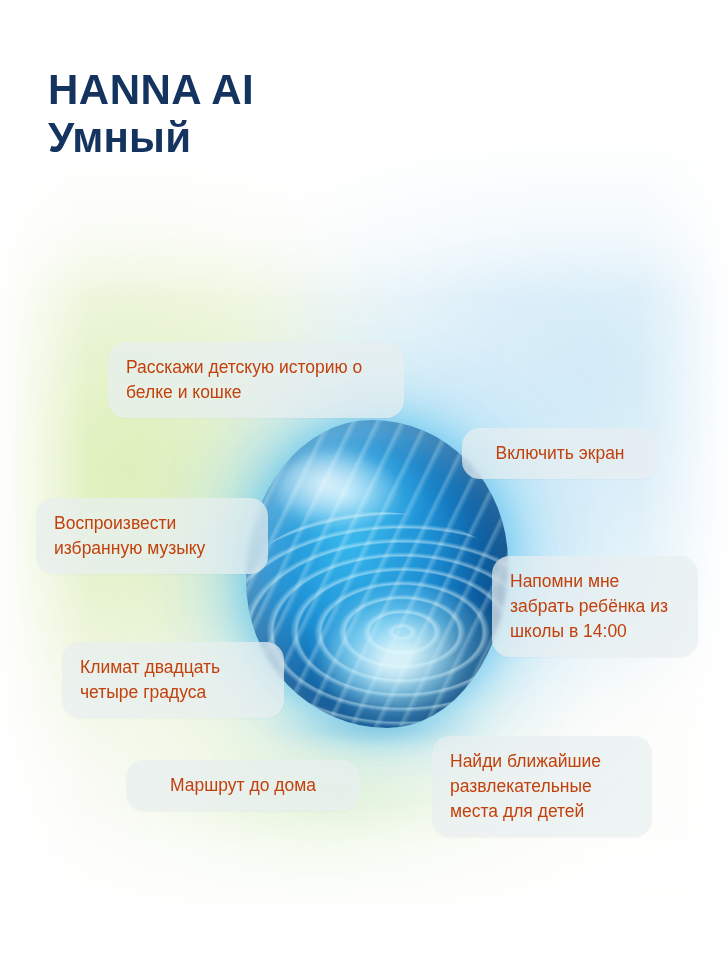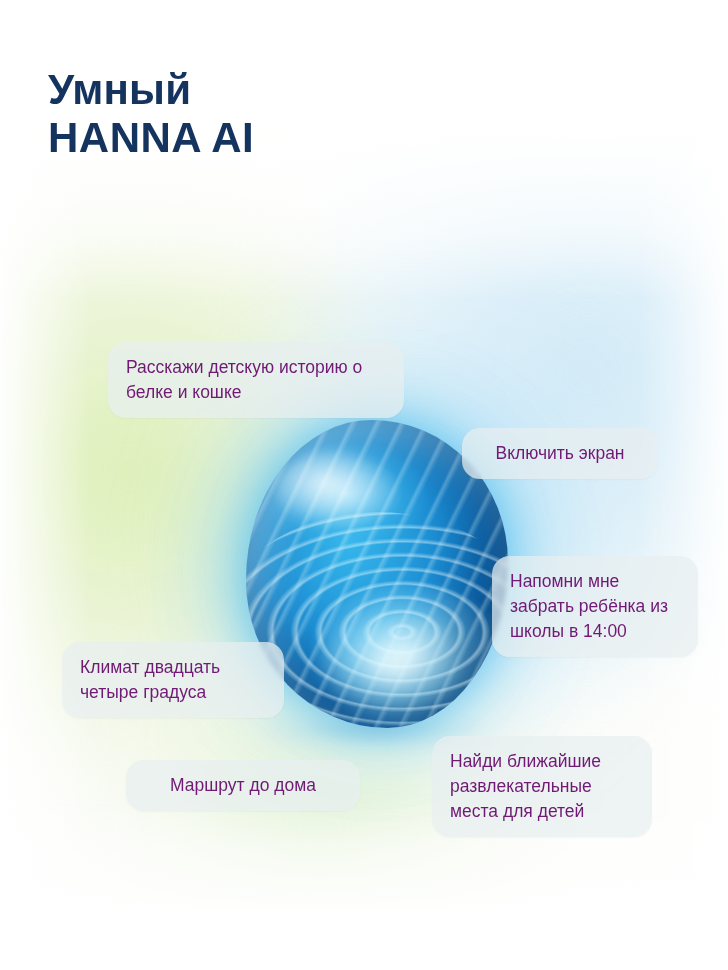--- a/index.html
+++ b/index.html
@@ -214,21 +214,21 @@
     background: radial-gradient(ellipse at 50% 50%, rgba(40,140,200,0.30) 0%, rgba(120,200,240,0.14) 50%, rgba(255,255,255,0) 80%);
     filter: blur(8px);
   }
 
   
   .bubble {
     position: absolute;
     box-sizing: border-box;
     background: rgba(232,238,240,0.72);
     border-radius: 18px;
-    color: #701a75;
+    color: #c2410c;
     font-size: 17.5px;
     line-height: 1.42;
     padding: 13px 18px;
     backdrop-filter: blur(2px);
     box-shadow: 0 1px 2px rgba(120,140,150,0.06);
   }
 
   #bubble-story      { left: 108px; top: 342px;  width: 296px; }
   #bubble-screen     { left: 462px; top: 428px;  width: 196px; text-align: center; }
   #bubble-music      { left: 36px;  top: 498px;  width: 232px; }
@@ -246,39 +246,40 @@
   <div class="bg-glow-1"></div>
   <div class="bg-glow-2"></div>
   <div class="bg-glow-3"></div>
   <div class="bg-glow-4"></div>
   <div class="bg-white-top"></div>
   <div class="bg-white-bottom"></div>
   <div class="bg-white-left"></div>
   <div class="bg-white-right"></div>
 
   <div class="headline">
+    <span class="line brand">HANNA AI</span>
     <span class="line">Умный</span>
-    <span class="line brand">HANNA AI</span>
   </div>
 
   <div class="orb-wrap">
     <div class="orb-halo"></div>
     <div class="orb">
       <div class="orb-swirl"></div>
       <div class="orb-swirl-2"></div>
       <div class="orb-highlight"></div>
       <div class="orb-bottom-glow"></div>
     </div>
     <div class="orb-shadow"></div>
   </div>
 
   <div class="bubble" id="bubble-story">Расскажи детскую историю о белке и кошке</div>
 
   <div class="bubble" id="bubble-screen">Включить экран</div>
 
+  <div class="bubble" id="bubble-music">Воспроизвести избранную музыку</div>
 
   <div class="bubble" id="bubble-reminder">Напомни мне забрать ребёнка из школы в 14:00</div>
 
   <div class="bubble" id="bubble-route">Маршрут до дома</div>
 
   <div class="bubble" id="bubble-climate">Климат двадцать четыре градуса</div>
 
   <div class="bubble" id="bubble-places">Найди ближайшие развлекательные места для детей</div>
 
 </div>

